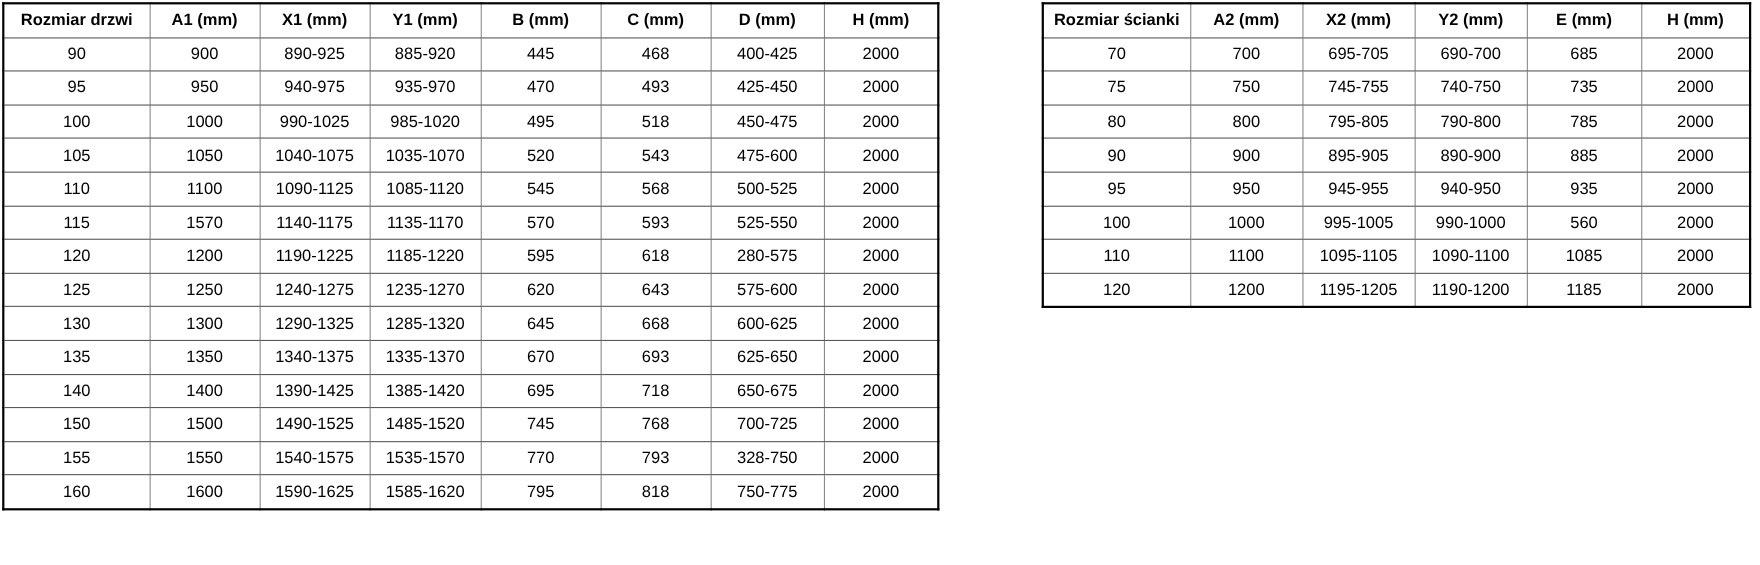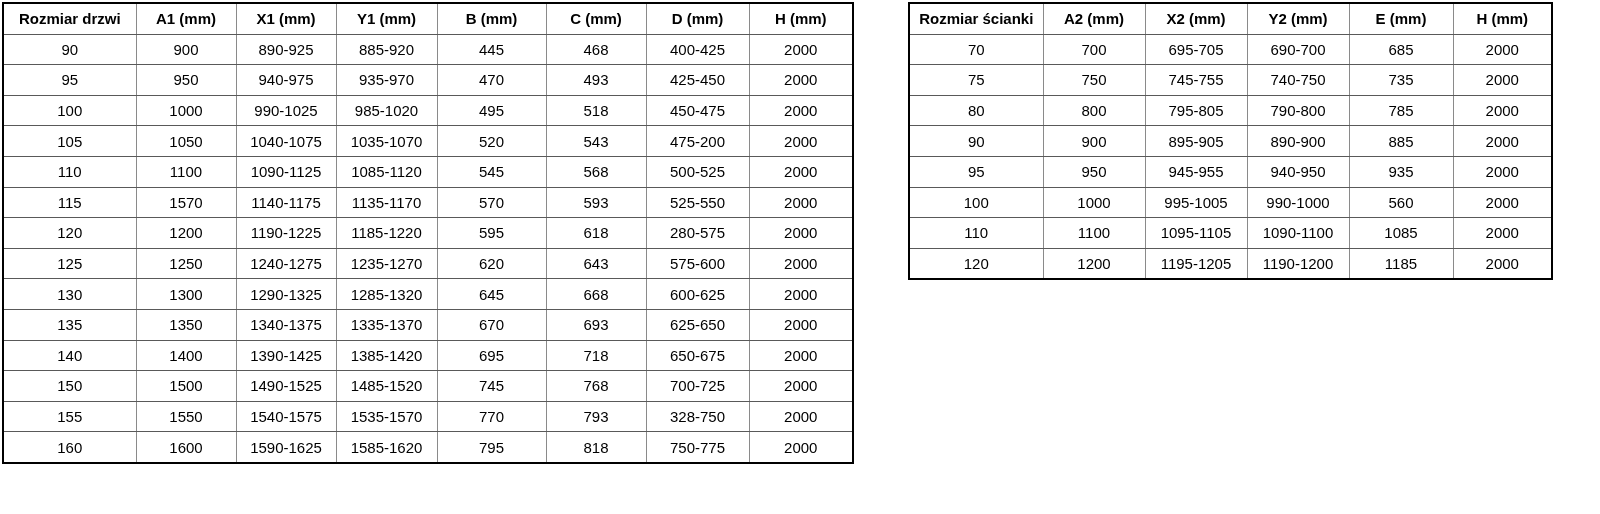--- a/index.html
+++ b/index.html
@@ -35,21 +35,21 @@
     padding: 0 2px;
     font-size: 15px;
     color: #000000;
     white-space: nowrap;
     overflow: hidden;
   }
   table.size-table th {
     font-weight: bold;
   }
   #doors-table { left: 2px; width: 850px; }
-  #walls-table { left: 908px; width: 643px; }
+  #walls-table { left: 947px; width: 643px; }
 
   #doors-table col.c0 { width: 133px; }
   #doors-table col.c1 { width: 100px; }
   #doors-table col.c2 { width: 100px; }
   #doors-table col.c3 { width: 101px; }
   #doors-table col.c4 { width: 109px; }
   #doors-table col.c5 { width: 100px; }
   #doors-table col.c6 { width: 103px; }
   #doors-table col.c7 { width: 104px; }
 
@@ -119,21 +119,21 @@
           <td>450-475</td>
           <td>2000</td>
         </tr>
         <tr>
           <td>105</td>
           <td>1050</td>
           <td>1040-1075</td>
           <td>1035-1070</td>
           <td>520</td>
           <td>543</td>
-          <td>475-200</td>
+          <td>475-600</td>
           <td>2000</td>
         </tr>
         <tr>
           <td>110</td>
           <td>1100</td>
           <td>1090-1125</td>
           <td>1085-1120</td>
           <td>545</td>
           <td>568</td>
           <td>500-525</td>

